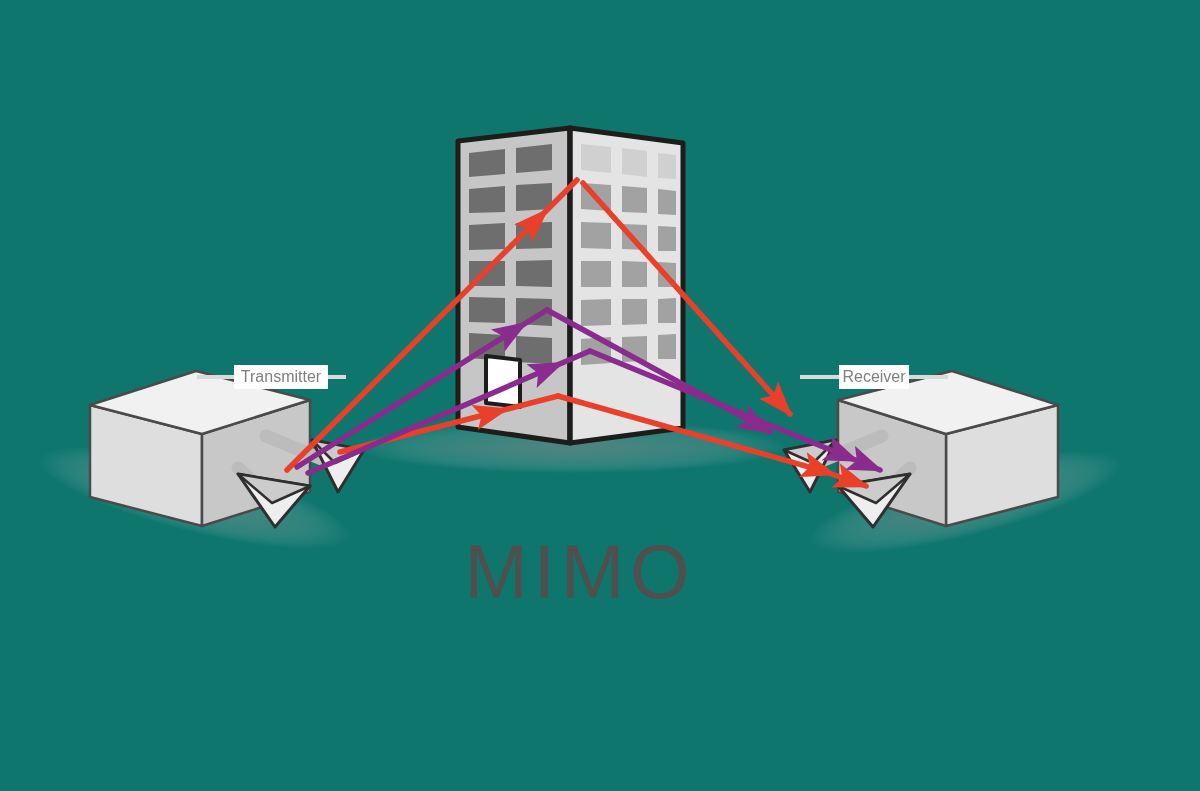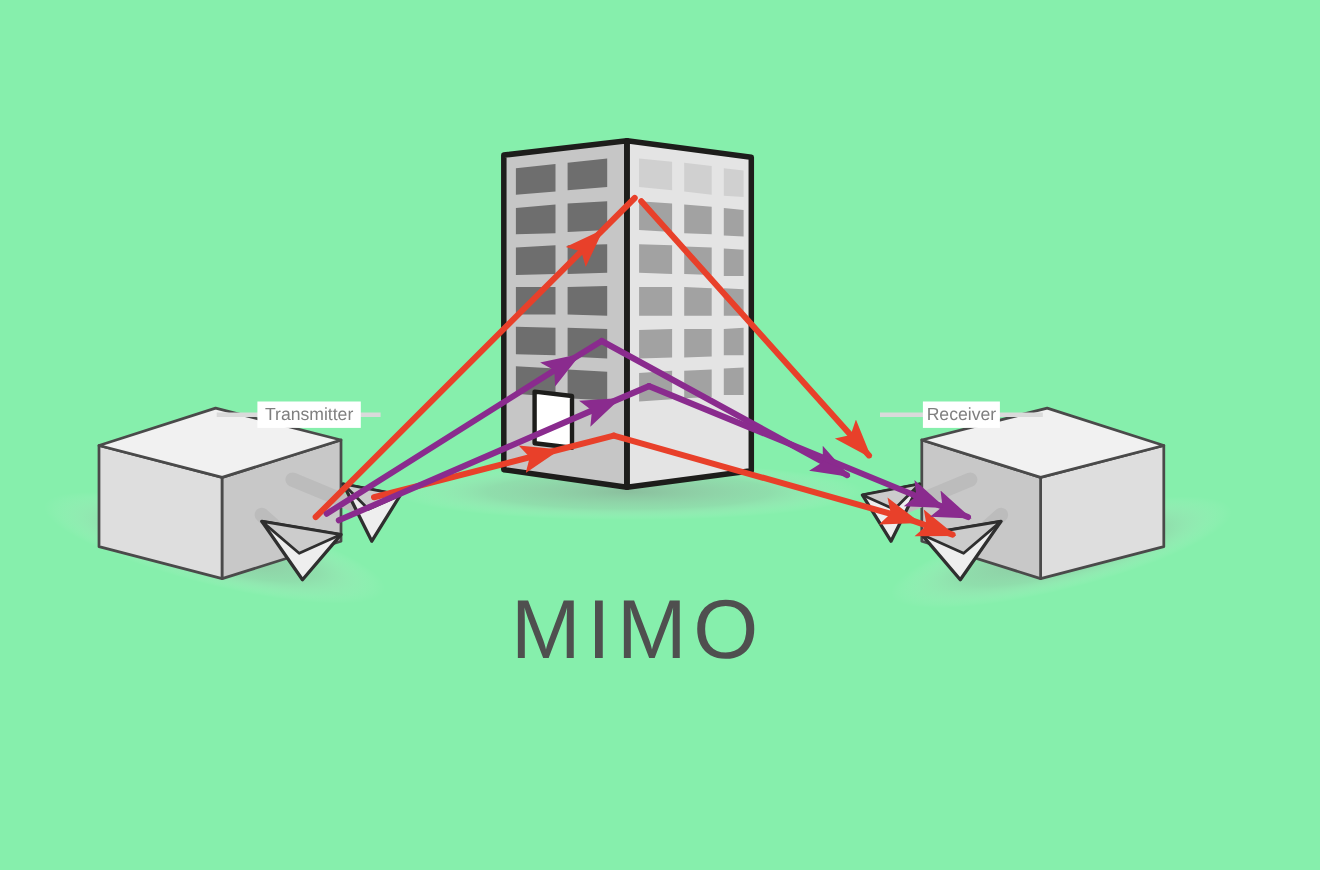--- a/index.html
+++ b/index.html
@@ -1,20 +1,20 @@
 <!DOCTYPE html>
 <html style="--signal_red: #e8402a; --signal_purple: #8a2b8e; --building_left_face: #c6c6c6; --building_right_face: #e4e4e4; --window_dark: #6e6e6e; --window_medium: #a2a2a2; --window_light: #d0d0d0; --outline: #1d1d1b; --box_top: #f1f1f1; --box_light: #dedede; --box_dark: #c8c8c8; --label_text: #7f7f7f; --title_text: #4f4f4f;"><head>
 <meta charset="utf-8">
 <style>
   html, body { margin: 0; padding: 0; background: #ffffff; }
   #stage {
     position: relative;
     width: 1200px;
     height: 791px;
-    background: #86efac;
+    background: #0f766e;
     overflow: hidden;
     font-family: "Liberation Sans", sans-serif;
   }
   svg { display: block; }
 
   
   .signal { fill: none; stroke-width: 5.5; stroke-linecap: round; }
   .line-red { stroke: var(--signal_red); }
   .line-purple { stroke: var(--signal_purple); }
   #ah-red-mid path, #ah-red-end path { fill: var(--signal_red); }

